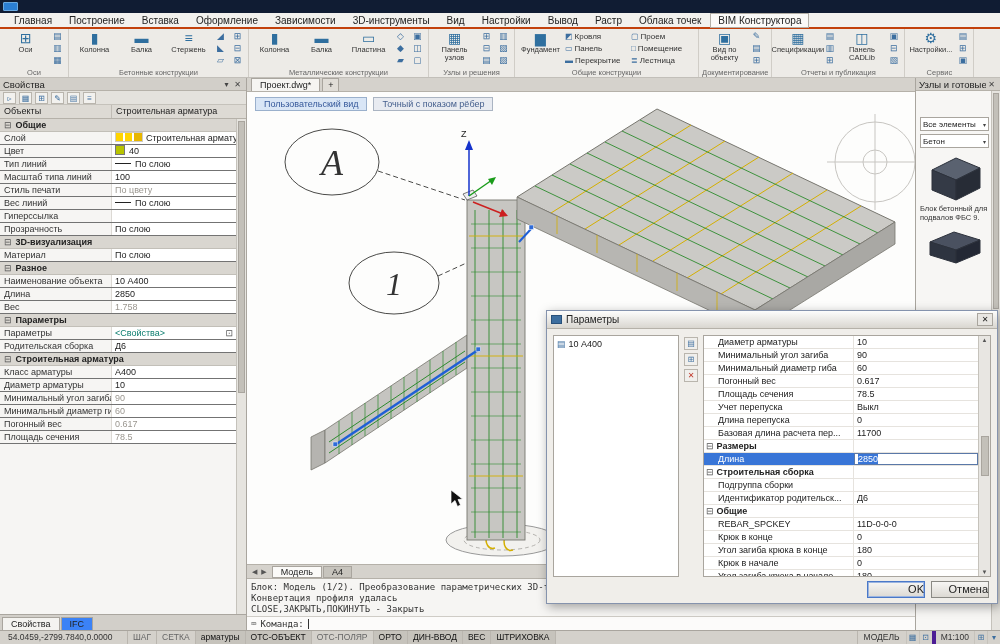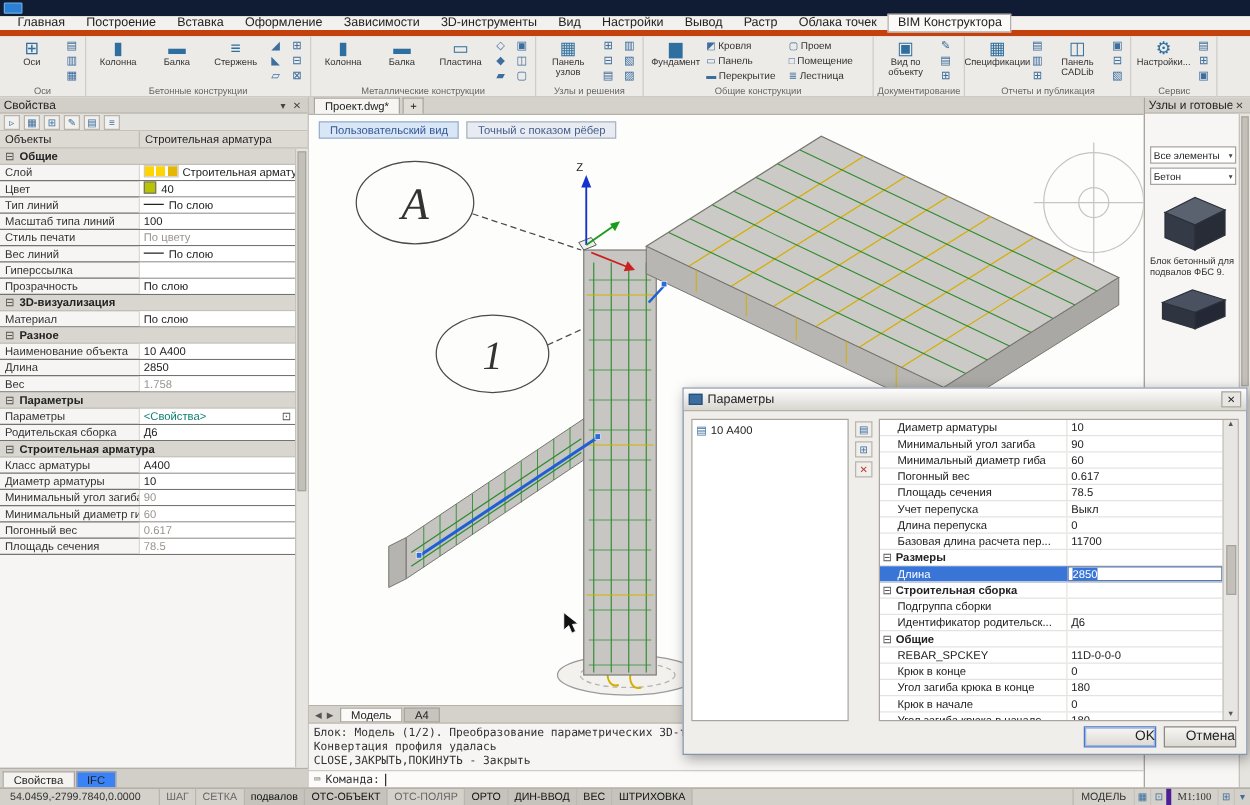--- a/index.html
+++ b/index.html
@@ -2,21 +2,21 @@
 <html><head>
 <meta charset="utf-8">
 <style>
   *{box-sizing:border-box;margin:0;padding:0;}
   html,body{width:1000px;height:644px;overflow:hidden;}
   body{font-family:"Liberation Sans",sans-serif;font-size:10px;color:#222;background:#d8d5d0;position:relative;}
 
   
   .titlebar{height:13px;background:#101c33;display:flex;align-items:center;padding-left:3px;}
   .app-logo{width:15px;height:9px;background:#2b7fd4;border:1px solid #6aa9e0;border-radius:1px;}
-  .menubar{height:16px;background:#f2f1ee;display:flex;align-items:center;padding-left:6px;gap:1px;border-bottom:5px solid #c2410c;}
+  .menubar{height:16px;background:#f2f1ee;display:flex;align-items:center;padding-left:6px;gap:1px;border-bottom:2px solid #c2410c;}
   .menu-item{padding:1px 7px;white-space:nowrap;border:1px solid transparent;}
   .menu-item.active{background:#fbfaf8;border-color:#b3afa7;}
   .ribbon{height:49px;background:#edebe7;border-bottom:1px solid #c2bfb9;display:flex;overflow:hidden;}
   .rgroup{display:flex;flex-direction:column;padding:1px 3px 0;border-right:1px solid #d0cdc7;}
   .rg-items{display:flex;flex-flow:column wrap;align-content:flex-start;height:37px;column-gap:2px;}
   .it{display:flex;cursor:default;}
   .it.big{width:45px;height:37px;flex-direction:column;align-items:center;}
   .it.big .g{font-size:14px;line-height:16px;color:#2f6f9f;}
   .it.big .l{font-size:7.5px;line-height:8px;text-align:center;color:#333;}
   .it.s{width:15px;height:12px;align-items:center;justify-content:center;}
@@ -116,21 +116,21 @@
 
   
   .statusbar{position:absolute;left:0;right:0;bottom:0;height:14px;background:#d4d1cb;border-top:1px solid #a9a59e;display:flex;align-items:center;font-size:8.5px;color:#333;}
   .sb-coords{padding:0 8px;border-right:1px solid #bab6af;min-width:128px;height:100%;line-height:13px;}
   .sb-toggles{display:flex;height:100%;}
   .sb-toggle{padding:0 5px;border-right:1px solid #bab6af;height:100%;line-height:13px;color:#666;}
   .sb-toggle.on{color:#111;background:#c6c3bc;}
   .sb-right{margin-left:auto;display:flex;align-items:center;height:100%;}
   .sb-model{padding:0 6px;border-left:1px solid #bab6af;height:100%;line-height:13px;}
   .sb-ic{width:13px;text-align:center;color:#3c6e9f;font-size:8px;border-left:1px solid #c6c3bc;height:100%;line-height:13px;}
-  .sb-scale{padding:0 5px;border-left:4px solid #4c1d95;height:100%;line-height:13px;font-family:Liberation Serif, serif;}
+  .sb-scale{padding:0 5px;border-left:4px solid #4c1d95;height:100%;line-height:13px;}
 </style>
 </head>
 <body>
 
 <div class="app">
 
   <div class="titlebar">
     <div class="app-logo"></div>
   </div>
 
@@ -855,21 +855,21 @@
       <div class="btn primary">OK</div>
       <div class="btn">Отмена</div>
     </div>
   </div>
 
   <div class="statusbar">
     <div class="sb-coords">54.0459,-2799.7840,0.0000</div>
     <div class="sb-toggles">
       <div class="sb-toggle">ШАГ</div>
         <div class="sb-toggle">СЕТКА</div>
-        <div class="sb-toggle on">подвалов</div>
+        <div class="sb-toggle on">арматуры</div>
         <div class="sb-toggle on">ОТС-ОБЪЕКТ</div>
         <div class="sb-toggle">ОТС-ПОЛЯР</div>
         <div class="sb-toggle on">ОРТО</div>
         <div class="sb-toggle on">ДИН-ВВОД</div>
         <div class="sb-toggle on">ВЕС</div>
         <div class="sb-toggle on">ШТРИХОВКА</div>
     </div>
     <div class="sb-right">
       <div class="sb-model">МОДЕЛЬ</div>
       <span style="display:flex;height:100%;">

